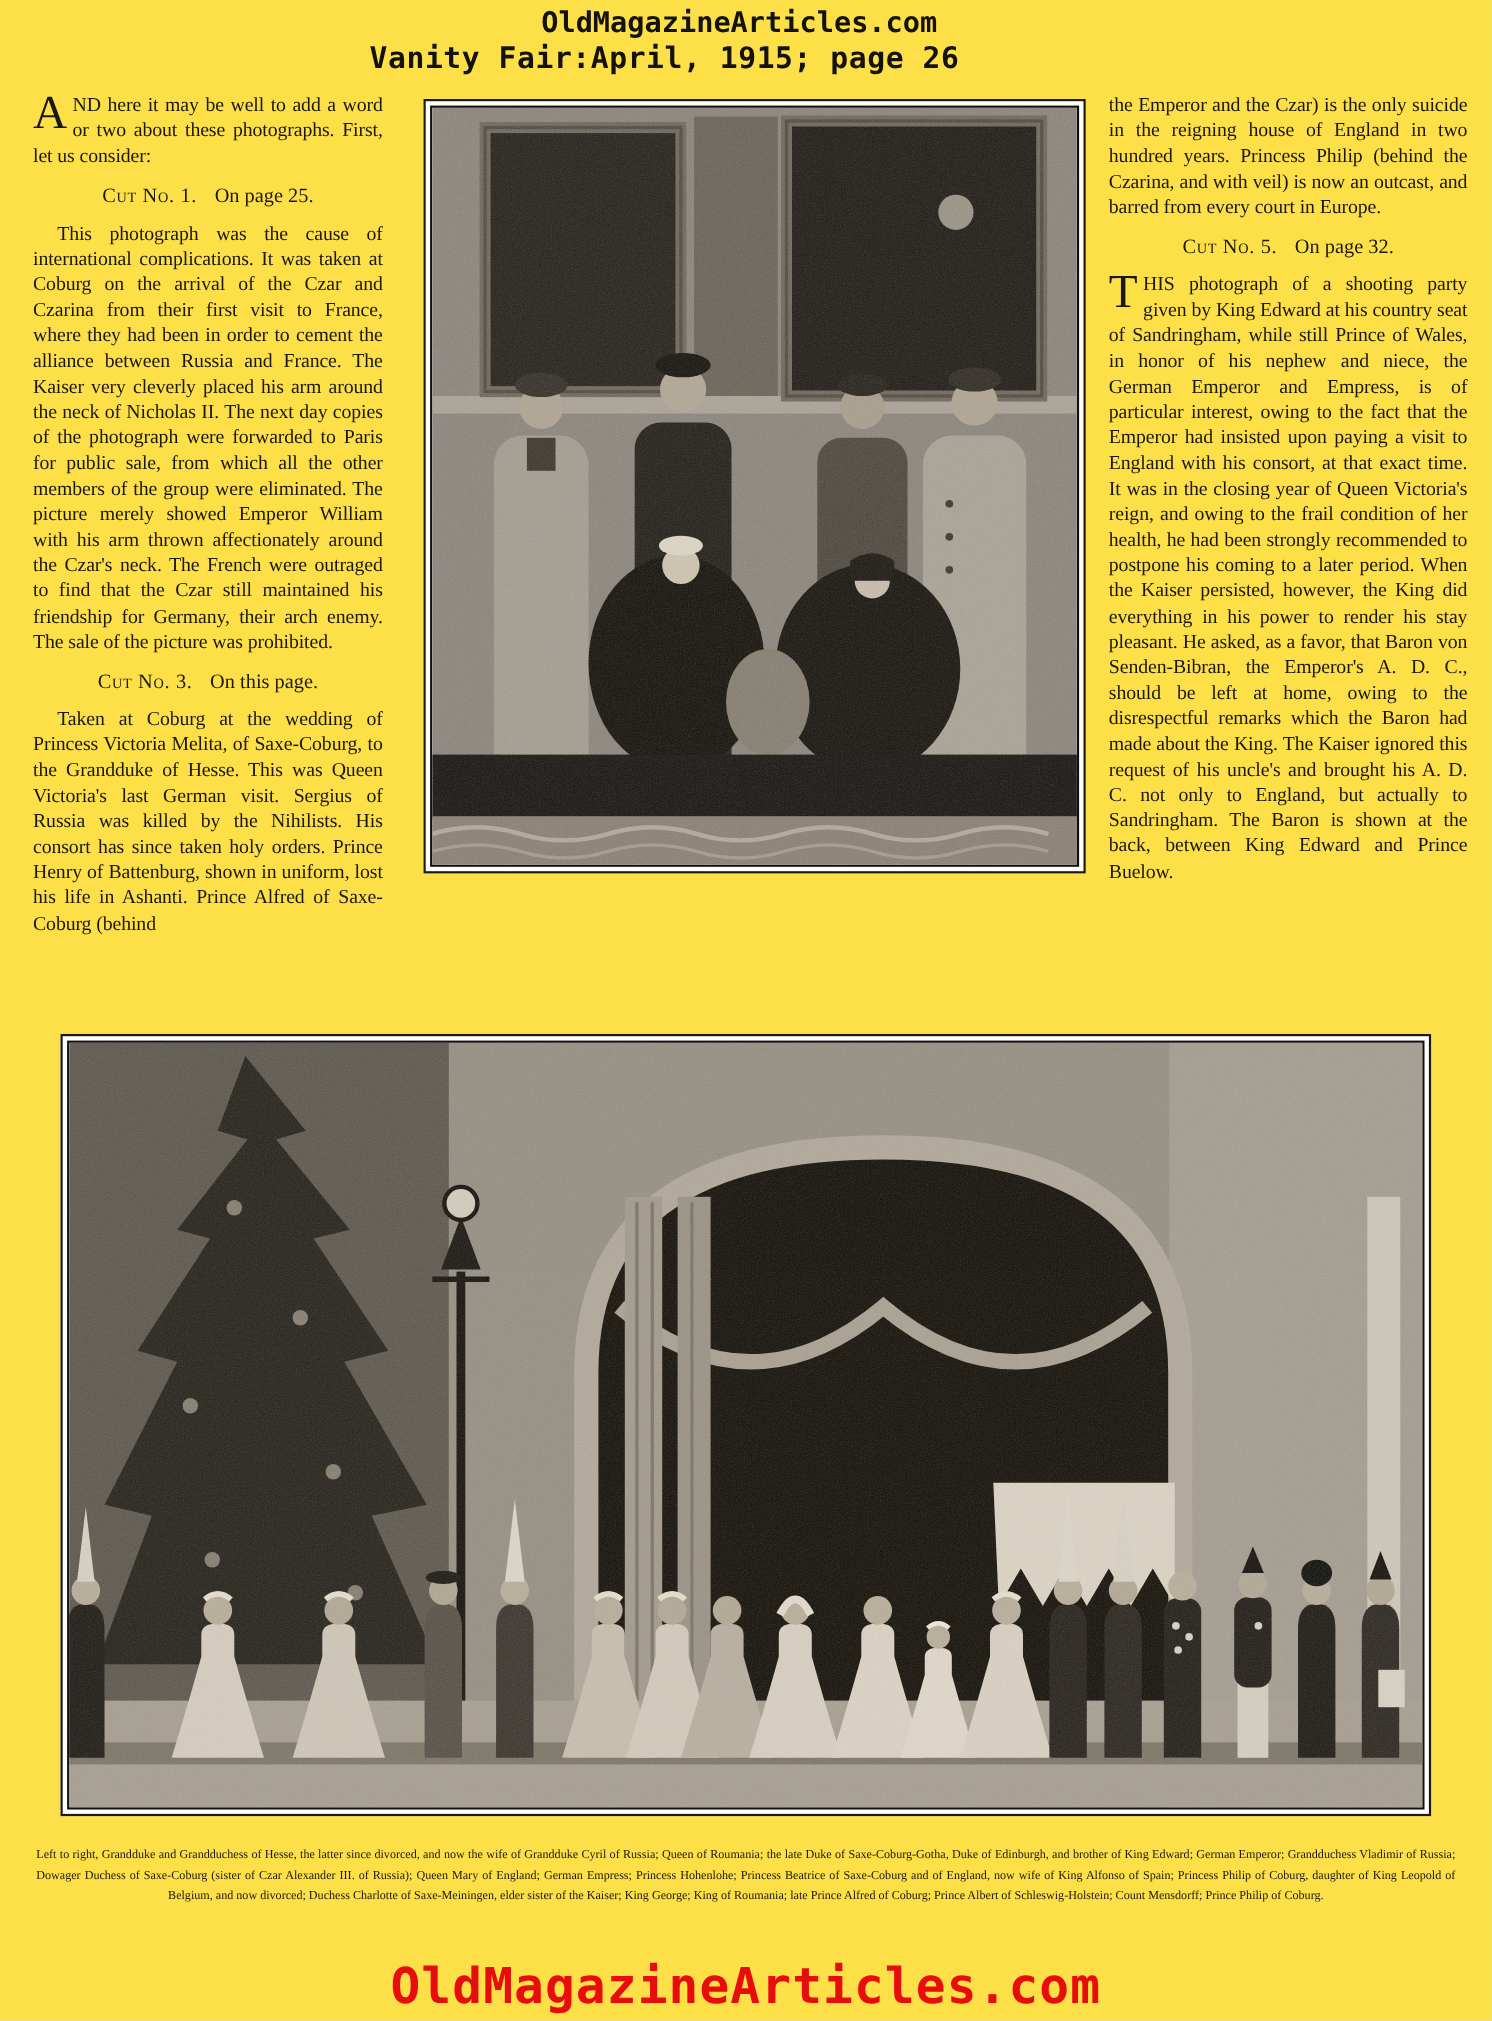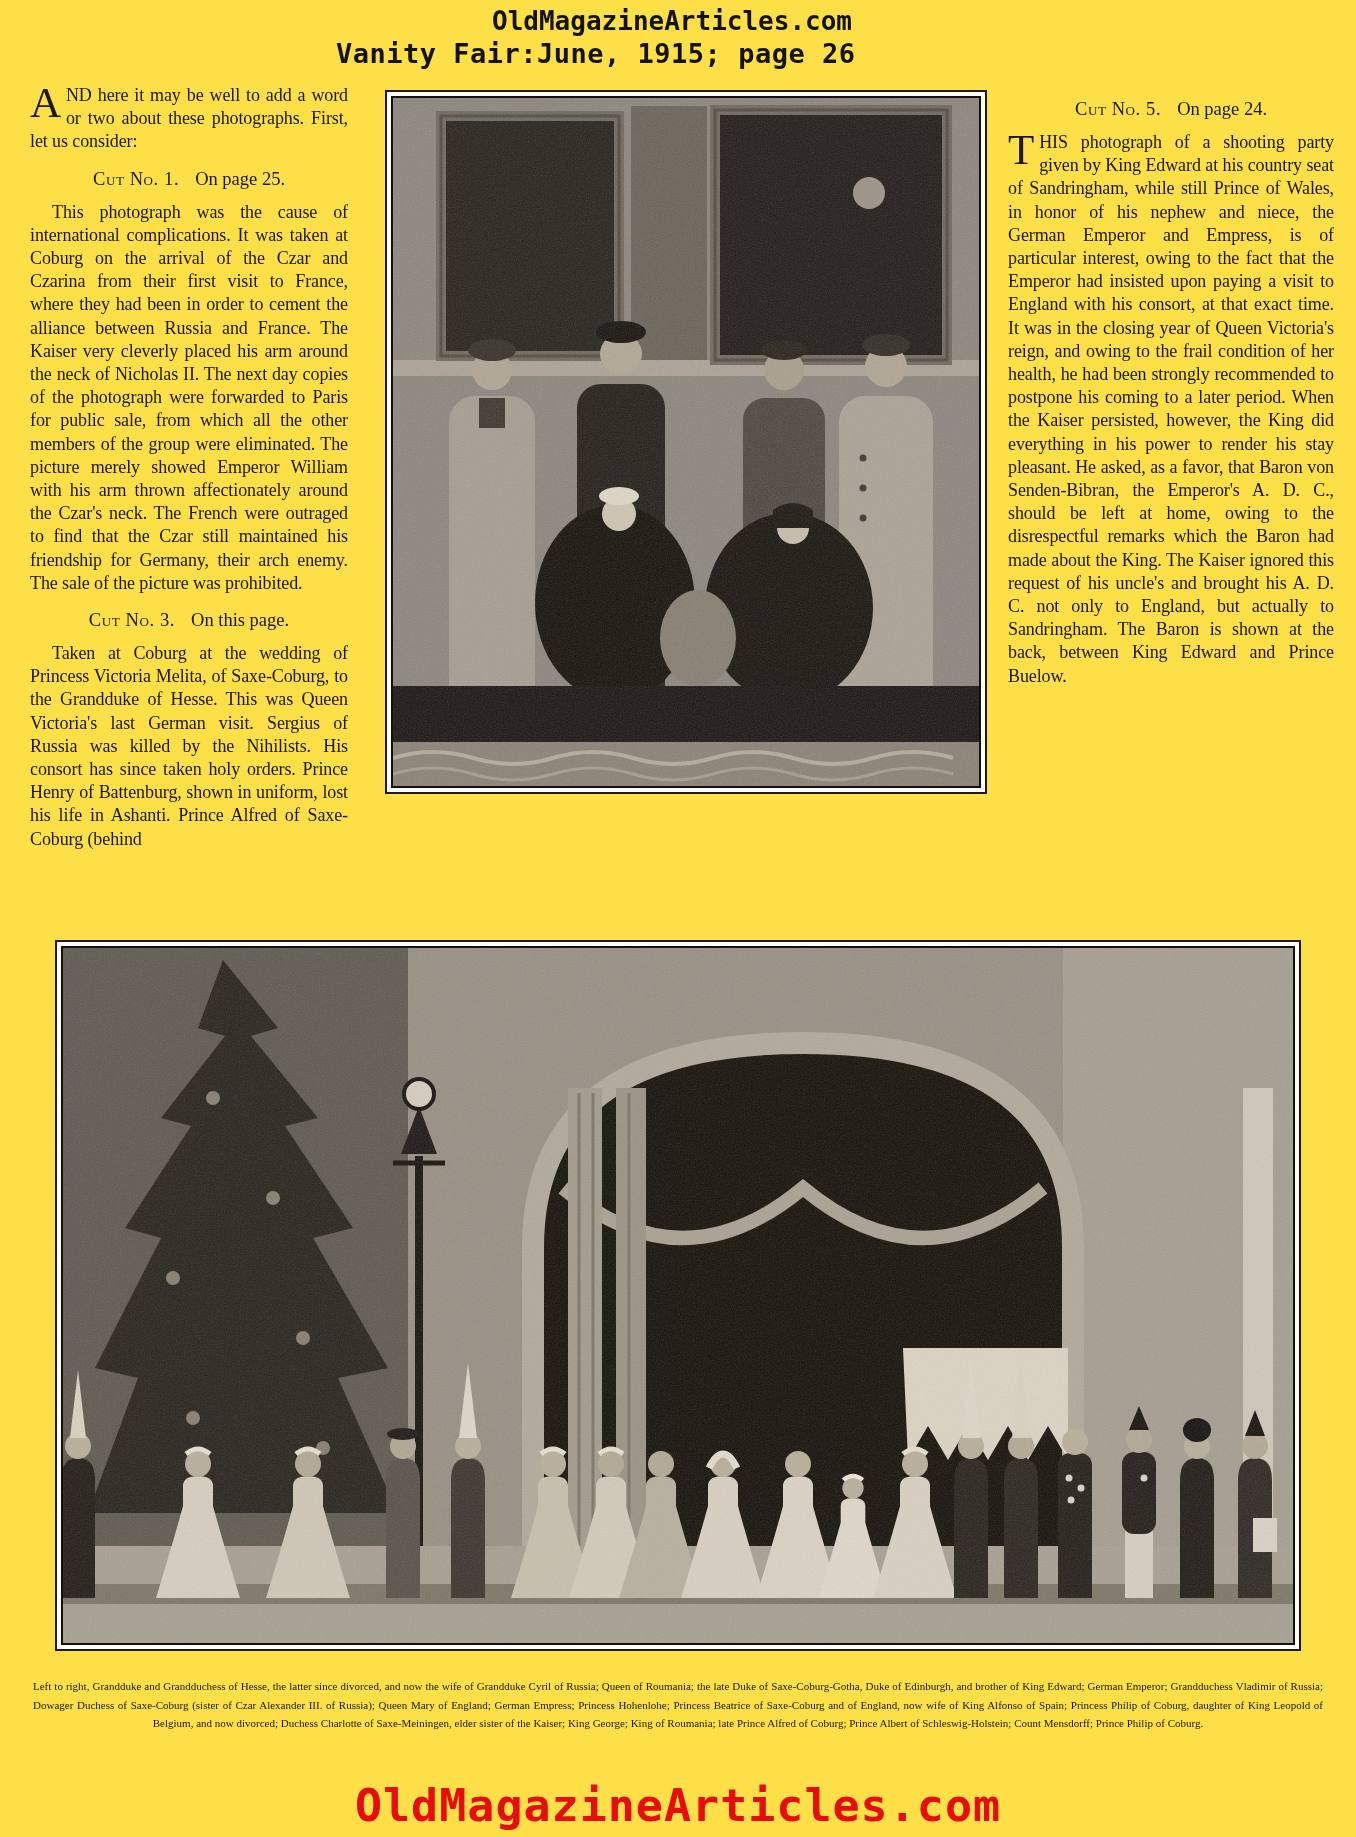--- a/index.html
+++ b/index.html
@@ -75,32 +75,33 @@
     font-family:"DejaVu Sans Mono", monospace;font-weight:bold;font-size:45px;
     letter-spacing:1px;text-decoration:none;cursor:pointer;
   }
 </style>
 </head>
 <body>
 
 <div class="page" style="color: rgb(27, 23, 19);">
 
   <div class="hdr-site">OldMagazineArticles.com</div>
-  <div class="hdr-issue">Vanity Fair:June, 1915; page 26</div>
+  <div class="hdr-issue">Vanity Fair:April, 1915; page 26</div>
 
   <div class="col col-left">
     <p class="body-text"><span class="dropcap">A</span><span>ND here it may be well to add a word or two about these photographs.  First, let us consider:</span></p>
     <div class="cut-heading"><span class="cut-label">Cut No. 1.</span><span class="cut-gap"></span><span>On page 25.</span></div>
     <p class="body-text" style="text-indent:22px">This photograph was the cause of international complications.  It was taken at Coburg on the arrival of the Czar and Czarina from their first visit to France, where they had been in order to cement the alliance between Russia and France.  The Kaiser very cleverly placed his arm around the neck of Nicholas II.  The next day copies of the photograph were forwarded to Paris for public sale, from which all the other members of the group were eliminated.  The picture merely showed Emperor William with his arm thrown affectionately around the Czar's neck.  The French were outraged to find that the Czar still maintained his friendship for Germany, their arch enemy.  The sale of the picture was prohibited.</p>
     <div class="cut-heading"><span class="cut-label">Cut No. 3.</span><span class="cut-gap"></span><span>On this page.</span></div>
     <p class="body-text" style="text-indent:22px">Taken at Coburg at the wedding of Princess Victoria Melita, of Saxe-Coburg, to the Grandduke of Hesse.  This was Queen Victoria's last German visit.  Sergius of Russia was killed by the Nihilists.  His consort has since taken holy orders.  Prince Henry of Battenburg, shown in uniform, lost his life in Ashanti.  Prince Alfred of Saxe-Coburg (behind</p>
   </div>
 
   <div class="col col-right">
-    <div class="cut-heading"><span class="cut-label">Cut No. 5.</span><span class="cut-gap"></span><span>On page 24.</span></div>
+    <p class="body-text">the Emperor and the Czar) is the only suicide in the reigning house of England in two hundred years.  Princess Philip (behind the Czarina, and with veil) is now an outcast, and barred from every court in Europe.</p>
+    <div class="cut-heading"><span class="cut-label">Cut No. 5.</span><span class="cut-gap"></span><span>On page 32.</span></div>
     <p class="body-text"><span class="dropcap">T</span><span>HIS photograph of a shooting party given by King Edward at his country seat of Sandringham, while still Prince of Wales, in honor of his nephew and niece, the German Emperor and Empress, is of particular interest, owing to the fact that the Emperor had insisted upon paying a visit to England with his consort, at that exact time.  It was in the closing year of Queen Victoria's reign, and owing to the frail condition of her health, he had been strongly recommended to postpone his coming to a later period.  When the Kaiser persisted, however, the King did everything in his power to render his stay pleasant.  He asked, as a favor, that Baron von Senden-Bibran, the Emperor's A. D. C., should be left at home, owing to the disrespectful remarks which the Baron had made about the King.  The Kaiser ignored this request of his uncle's and brought his A. D. C. not only to England, but actually to Sandringham.  The Baron is shown at the back, between King Edward and Prince Buelow.</span></p>
   </div>
 
   <div class="photo-frame" id="top-photo">
     <div class="photo-inner">
       <svg width="586" height="688" viewBox="0 0 586 688" xmlns="http://www.w3.org/2000/svg">
         <defs>
           <filter id="grainA" x="0" y="0" width="100%" height="100%">
             <feTurbulence type="fractalNoise" baseFrequency="0.85" numOctaves="2" stitchTiles="stitch"></feTurbulence>
             <feColorMatrix type="saturate" values="0"></feColorMatrix>

